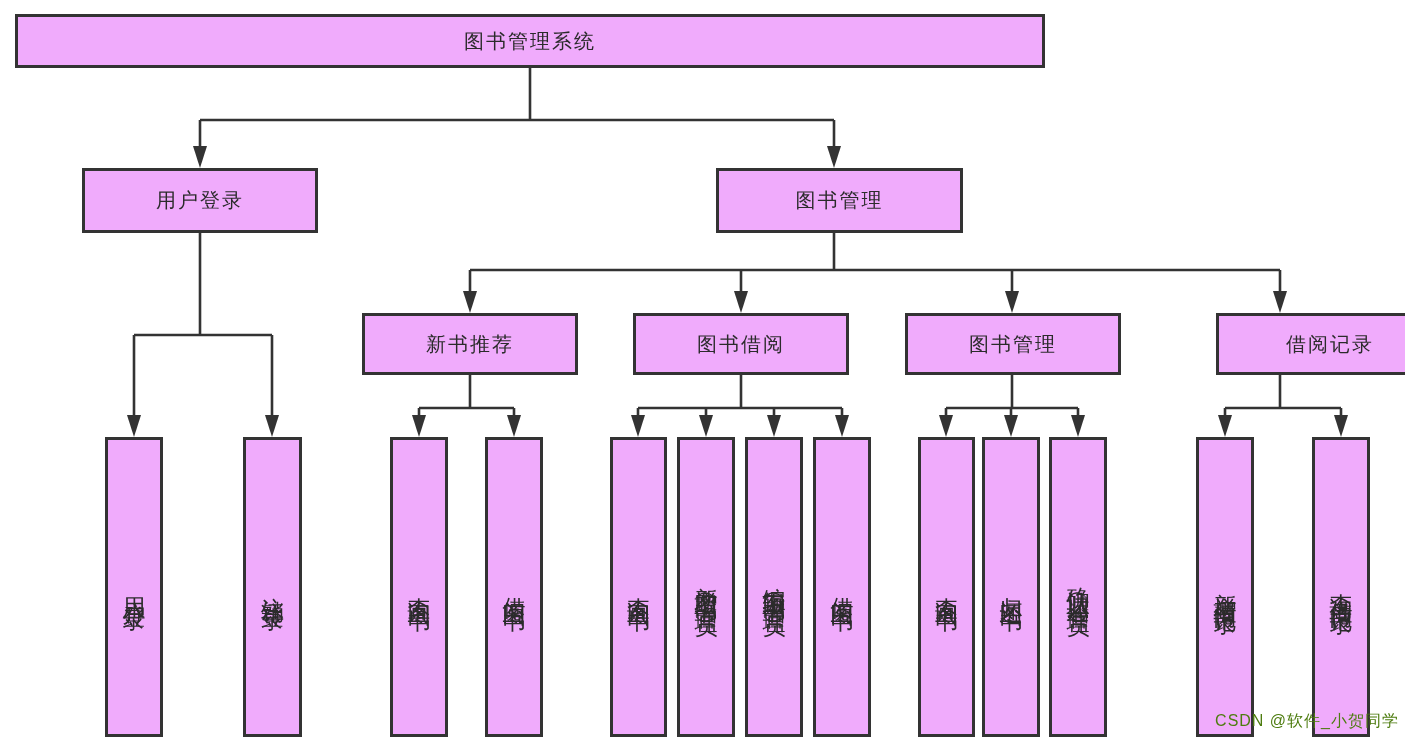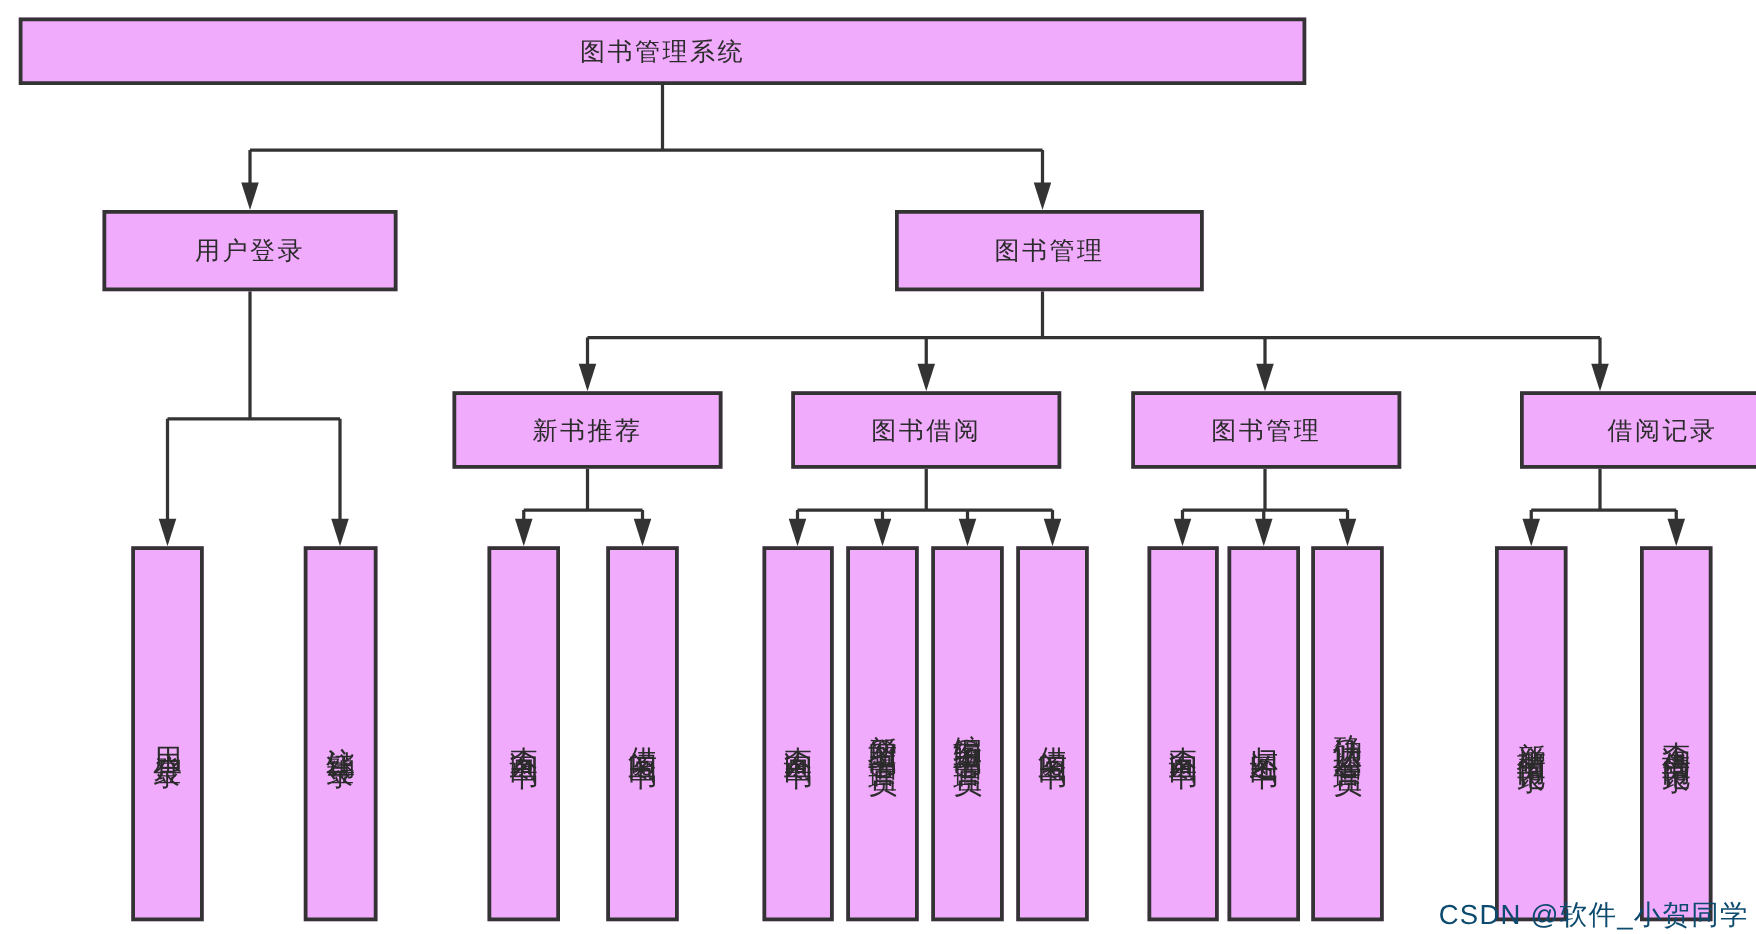--- a/index.html
+++ b/index.html
@@ -45,23 +45,23 @@
   #box-c2{left:677px;top:437px;width:58px;height:300px;}
   #box-c3{left:745px;top:437px;width:58px;height:300px;}
   #box-c4{left:813px;top:437px;width:58px;height:300px;}
   #box-d1{left:918px;top:437px;width:57px;height:300px;}
   #box-d2{left:982px;top:437px;width:58px;height:300px;}
   #box-d3{left:1049px;top:437px;width:58px;height:300px;}
   #box-e1{left:1196px;top:437px;width:58px;height:300px;}
   #box-e2{left:1312px;top:437px;width:58px;height:300px;}
   #watermark{
     position:absolute;
-    right:6px;bottom:0;
-    font-size:22px;
-    color:#0c4a6e;
+    right:6px;bottom:15px;
+    font-size:16px;
+    color:#4d7c0f;
     letter-spacing:1px;
     z-index:2;
     white-space:nowrap;
   }
 </style>
 </head>
 <body>
 
 <div id="stage">
 

